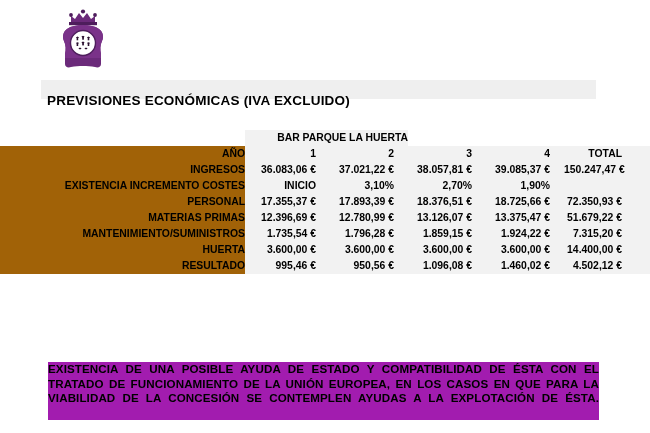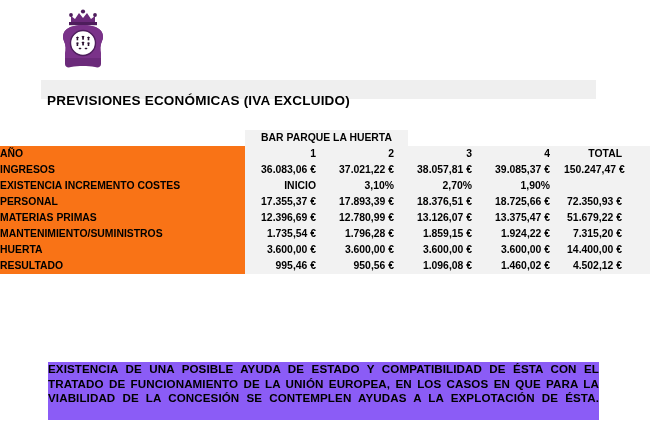--- a/index.html
+++ b/index.html
@@ -61,59 +61,59 @@
   }
   table.fin td {
     padding: 0;
     height: 16px;
     line-height: 16px;
     vertical-align: middle;
     white-space: nowrap;
     overflow: visible;
   }
   td.lbl {
-    text-align: left;
+    text-align: right;
     padding-left: 48px;
-    background: #f97316;
+    background: #a16207;
   }
   td.num {
     text-align: right;
     background: #f2f2f2;
   }
   td.num.c1 { padding-right: 14px; }
   td.num.c2 { padding-right: 14px; }
   td.num.c3 { padding-right: 14px; }
   td.num.c4 { padding-right: 14px; }
   td.num.ct { padding-right: 28px; }
 
   
   #venue-row td {
     background: transparent;
     height: 16px;
     line-height: 16px;
   }
   td.venue {
-    text-align: center;
+    text-align: right;
     padding-left: 6px;
     background: #f2f2f2 !important;
   }
 
   
 
   
   #note {
     position: absolute;
     left: 48px;
     top: 362px;
     width: 551px;
     font-size: 11.6px;
     font-weight: bold;
     line-height: 14.6px;
     text-align: justify;
-    background: #8b5cf6;
+    background: #a21caf;
     letter-spacing: 0.1px;
   }
   #note::after {
     content: "";
     display: inline-block;
     width: 100%;
   }
 </style>
 </head>
 <body>

